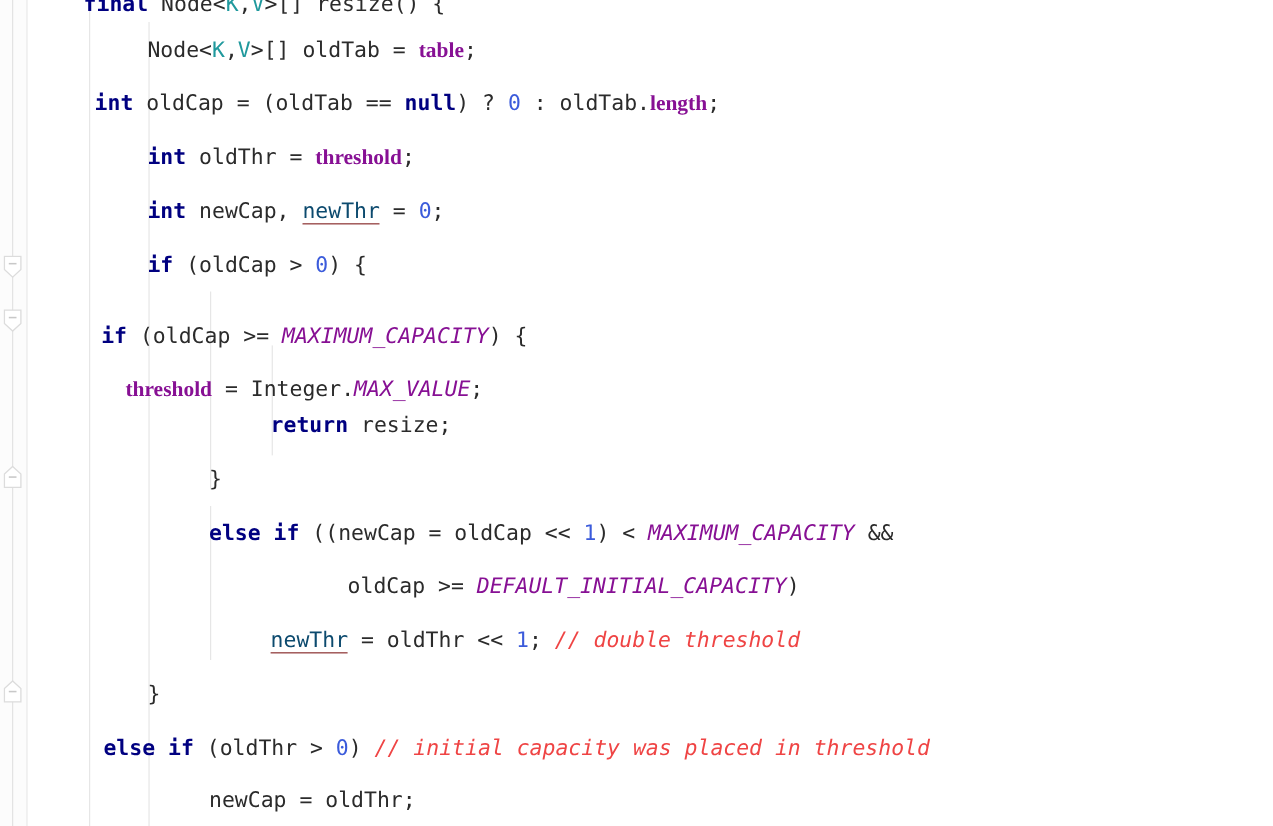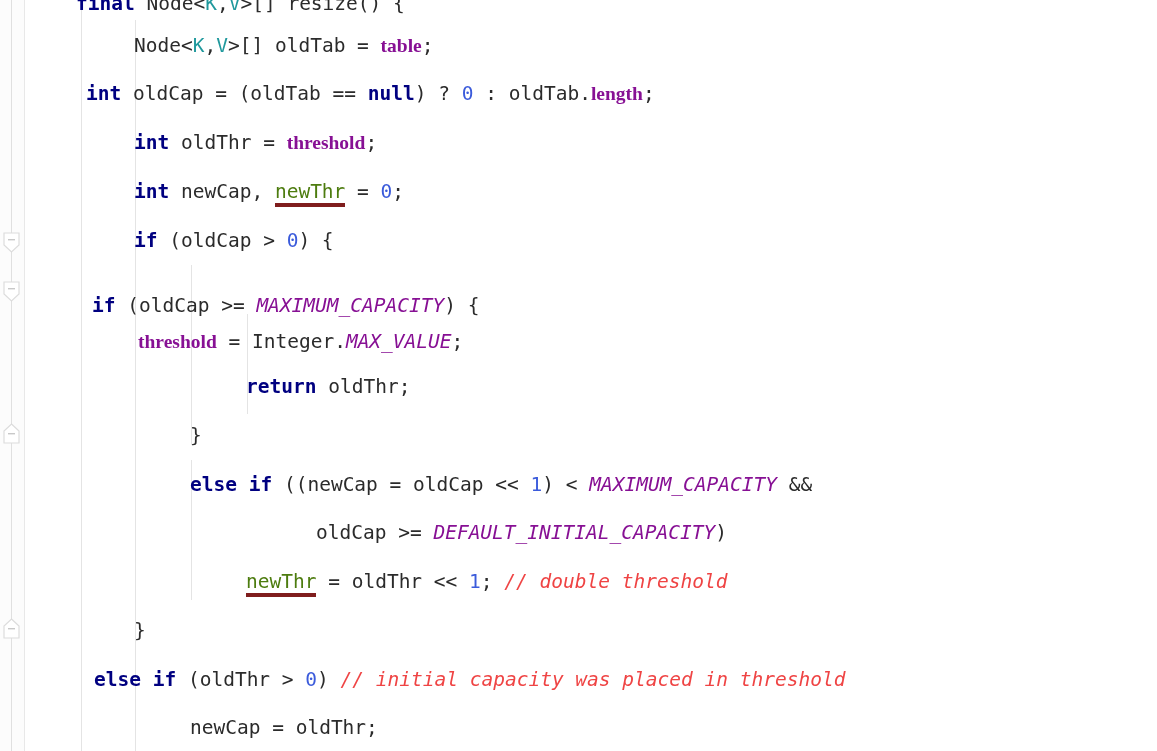--- a/index.html
+++ b/index.html
@@ -69,22 +69,22 @@
 
   
   .kw      { color: #000080; font-weight: bold; }
   .plain   { color: #2b2b2b; }
   .num     { color: #3b5bdb; }
   .field   { color: #871094; font-weight: bold; font-family: Liberation Serif, serif; }
   .static  { color: #871094; font-style: italic; }
   .typeparam { color: #20999d; }
   .comment { color: #ef4444; font-style: italic; }
   .warnunderline {
-    color: #4d7c0f;
-    border-bottom: 4px solid #7f1d1d;
+    color: #0c4a6e;
+    border-bottom: 1px solid #7f1d1d;
   }
 </style>
 </head>
 <body>
 
 <div id="editor">
 
   <div class="fold-gutter">
     <div class="fold-rail"></div>
     <div id="fold-markers">
@@ -124,22 +124,22 @@
         <div class="indent-guide" style="left: 223px; top: 314px; height: 100px;"></div>
       </div>
     <div id="code-lines">
         <div class="line" style="top: -20px; padding-left: 52px;"><span class="kw">final </span><span class="plain">Node</span><span class="plain">&lt;</span><span class="typeparam">K</span><span class="plain">,</span><span class="typeparam">V</span><span class="plain">&gt;[] </span><span class="plain">resize</span><span class="plain">() {</span></div>
         <div class="line" style="top: 22px; padding-left: 110px;"><span class="plain">Node</span><span class="plain">&lt;</span><span class="typeparam">K</span><span class="plain">,</span><span class="typeparam">V</span><span class="plain">&gt;[] oldTab = </span><span class="field">table</span><span class="plain">;</span></div>
         <div class="line" style="top: 70px; padding-left: 62px;"><span class="kw">int</span><span class="plain"> oldCap = (oldTab == </span><span class="kw">null</span><span class="plain">) ? </span><span class="num">0</span><span class="plain"> : oldTab.</span><span class="field">length</span><span class="plain">;</span></div>
         <div class="line" style="top: 119px; padding-left: 110px;"><span class="kw">int</span><span class="plain"> oldThr = </span><span class="field">threshold</span><span class="plain">;</span></div>
         <div class="line" style="top: 168px; padding-left: 110px;"><span class="kw">int</span><span class="plain"> newCap, </span><span class="warnunderline">newThr</span><span class="plain"> = </span><span class="num">0</span><span class="plain">;</span></div>
         <div class="line" style="top: 217px; padding-left: 110px;"><span class="kw">if</span><span class="plain"> (oldCap &gt; </span><span class="num">0</span><span class="plain">) {</span></div>
         <div class="line" style="top: 282px; padding-left: 68px; text-align: right;"><span class="kw">if</span><span class="plain"> (oldCap &gt;= </span><span class="static">MAXIMUM_CAPACITY</span><span class="plain">) {</span></div>
-        <div class="line" style="top: 318px; padding-left: 114px;"><span class="field">threshold</span><span class="plain"> = Integer.</span><span class="static">MAX_VALUE</span><span class="plain">;</span></div>
-        <div class="line" style="top: 363px; padding-left: 222px;"><span class="kw">return</span><span class="plain"> oldThr;</span></div>
+        <div class="line" style="top: 330px; padding-left: 90px;"><span class="field">threshold</span><span class="plain"> = Integer.</span><span class="static">MAX_VALUE</span><span class="plain">;</span></div>
+        <div class="line" style="top: 363px; padding-left: 222px;"><span class="kw">return</span><span class="plain"> resize;</span></div>
         <div class="line" style="top: 412px; padding-left: 166px;"><span class="plain">}</span></div>
         <div class="line" style="top: 461px; padding-left: 166px;"><span class="kw">else if</span><span class="plain"> ((newCap = oldCap &lt;&lt; </span><span class="num">1</span><span class="plain">) &lt; </span><span class="static">MAXIMUM_CAPACITY</span><span class="plain"> &amp;&amp;</span></div>
         <div class="line" style="top: 509px; padding-left: 292px;"><span class="plain">oldCap &gt;= </span><span class="static">DEFAULT_INITIAL_CAPACITY</span><span class="plain">)</span></div>
         <div class="line" style="top: 558px; padding-left: 222px;"><span class="warnunderline">newThr</span><span class="plain"> = oldThr &lt;&lt; </span><span class="num">1</span><span class="plain">; </span><span class="comment">// double threshold</span></div>
         <div class="line" style="top: 607px; padding-left: 110px;"><span class="plain">}</span></div>
         <div class="line" style="top: 656px; padding-left: 70px;"><span class="kw">else if</span><span class="plain"> (oldThr &gt; </span><span class="num">0</span><span class="plain">) </span><span class="comment">// initial capacity was placed in threshold</span></div>
         <div class="line" style="top: 704px; padding-left: 166px;"><span class="plain">newCap = oldThr;</span></div>
       </div>
   </div>
 

